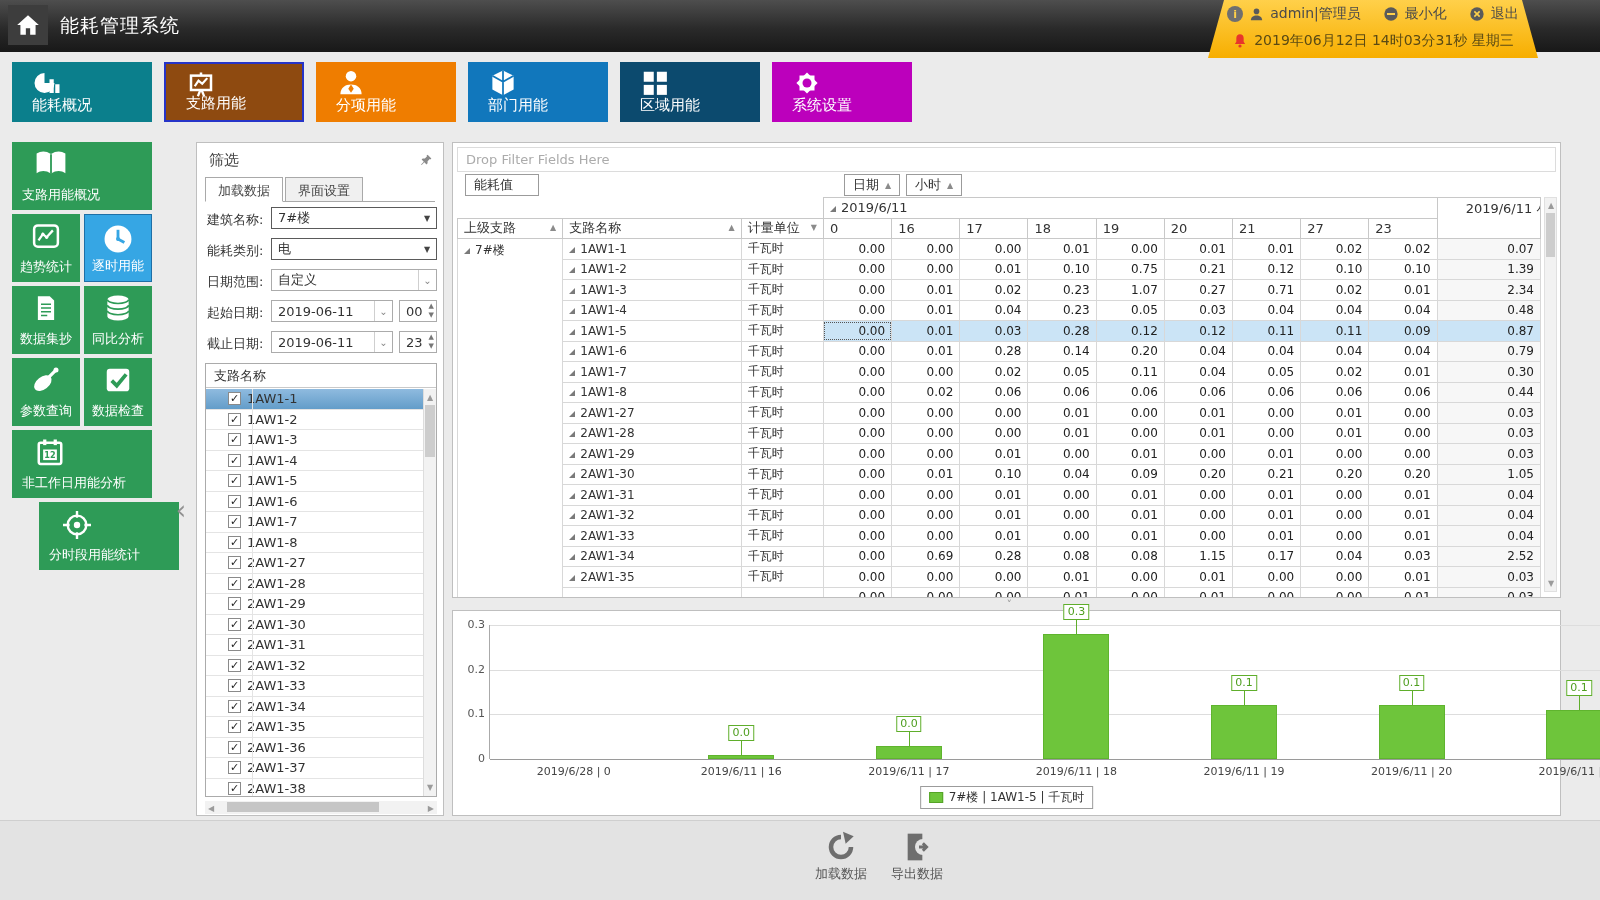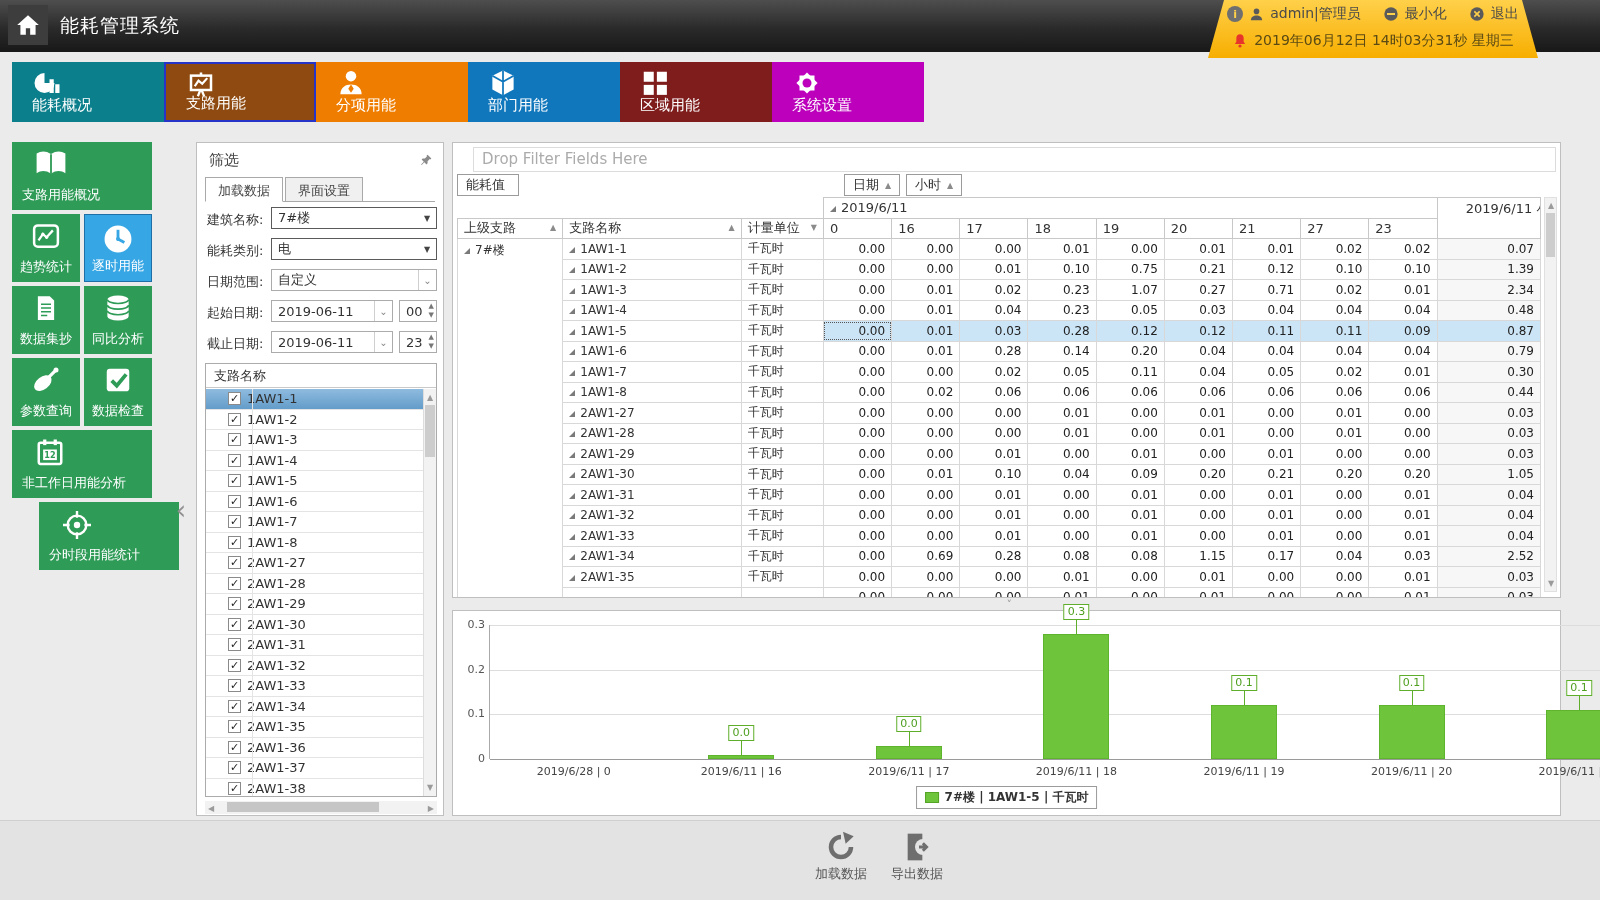--- a/index.html
+++ b/index.html
@@ -13,21 +13,21 @@
   .home-box { position:absolute; left:8px; top:5px; width:40px; height:40px; background:#3D3D3D; display:flex; align-items:center; justify-content:center; }
   .app-title { position:absolute; left:60px; top:13px; font-size:19px; color:#FFF; letter-spacing:1px; }
   .user-badge { position:absolute; right:62px; top:0; width:330px; height:58px;
     background:linear-gradient(#FFD04A,#F7AE00); clip-path:polygon(16px 0, calc(100% - 16px) 0, 100% 100%, 0 100%); }
   .badge-row { display:flex; align-items:center; justify-content:center; gap:6px; height:28px; color:#4A4A4A; font-size:14px; }
   .badge-row.second { color:#5A4A14; height:26px; }
   .circle-ic { width:16px; height:16px; border-radius:50%; background:#6F6F6F; color:#FFD04A; font-size:11px; font-weight:bold; display:inline-flex; align-items:center; justify-content:center; }
   .badge-sep { width:10px; }
 
   
-  .nav-tile { position:absolute; top:62px; width:152px; height:60px; cursor:pointer; }
+  .nav-tile { position:absolute; top:62px; width:140px; height:60px; cursor:pointer; }
   .nav-tile.active { border:2px solid #2634C8; }
   .nav-icon { position:absolute; left:20px; top:6px; }
   .nav-label { position:absolute; left:20px; bottom:7px; color:#FFF; font-size:15px; }
 
   
   .sidebar { position:absolute; left:12px; top:142px; width:152px; height:430px; }
   .side-tile { position:absolute; background:#2E9B57; color:#FFF; cursor:pointer; overflow:hidden; }
   .side-tile.active { background:#36A6E4; border:1px solid #1E6FA6; }
   .side-tile .st-icon { position:absolute; top:7px; }
   .side-tile.full .st-icon { left:22px; }
@@ -68,21 +68,21 @@
   .bl-item.selected { background:linear-gradient(#8FBBDF,#639DC9); }
   .bl-check { width:13px; height:13px; border:1px solid #8A8A8A; background:#FFF; margin:0 6px 0 22px; font-size:11px; line-height:11px; text-align:center; color:#222; }
   .bl-sep { position:absolute; left:46px; top:25px; bottom:0; border-left:1px solid #E4E4E4; }
   .bl-vscroll { position:absolute; right:0; top:25px; bottom:0; width:13px; background:#F2F2F2; border-left:1px solid #DDD; }
   .bl-vscroll .thumb { position:absolute; left:1px; top:16px; width:10px; height:52px; background:#CDCDCD; }
   .fp-hscroll { position:absolute; left:8px; top:658px; width:232px; height:13px; background:#F2F2F2; }
   .fp-hscroll .thumb { position:absolute; left:22px; top:1px; width:152px; height:10px; background:#C6C6C6; }
   .scroll-arrow { position:absolute; color:#9B9B9B; font-size:8px; }
 
   
-  .drop-zone { position:absolute; left:20px; top:4px; right:4px; height:25px; border:1px solid #DCDCDC; color:#ABABAB; font-size:15px; line-height:23px; padding-left:8px; }
+  .drop-zone { position:absolute; left:4px; top:4px; right:4px; height:25px; border:1px solid #DCDCDC; color:#ABABAB; font-size:13px; line-height:23px; padding-left:8px; }
   .pv-btn { position:absolute; top:31px; height:22px; border:1px solid #9B9B9B; background:#FFF; font-size:13px; color:#333; display:flex; align-items:center; padding:0 8px; gap:6px; cursor:pointer; }
   .sort-tri { font-size:8px; color:#8B8B8B; }
   .pivot-table { position:absolute; left:4px; top:54px; border-collapse:collapse; table-layout:fixed; width:1084px; font-size:12px; }
   .pivot-table td { border:1px solid #D8D8D8; height:20.5px; padding:0 6px; overflow:hidden; white-space:nowrap; }
   .pivot-table tr.hA td, .pivot-table tr.hB td { border-color:#C8C8C8; color:#333; font-size:13px; }
   td.nb { border:none !important; }
   td.grp { text-align:left; }
   td.subh { vertical-align:top; padding-top:2px;padding-left:28px; }
   td.colh { color:#333;margin-left:32px; }
   td.colh .sort-tri { float:right; margin-top:4px; }
@@ -100,21 +100,21 @@
 
   
   .chart-plot { position:absolute; left:36px; top:14px; width:1508px; height:134px; border-left:1px solid #AAA; }
   .gridline { position:absolute; left:0; right:0; height:0; border-top:1px solid #DDD; }
   .gridline.zero { border-top:1px solid #9A9A9A; }
   .ytick { position:absolute; width:28px; text-align:right; font-size:11px; color:#555; left:4px; }
   .bar { position:absolute; background:#6EC53B; border:1px solid #5FB42E; }
   .bar-stem { position:absolute; width:1px; background:#5FAE2B; }
   .bar-tag { position:absolute; transform:translateX(-50%); border:1px solid #5FAE2B; background:#FFF; color:#4E9E1F; font-size:11px; padding:0 3px; line-height:14px; }
   .xlabel { position:absolute; top:140px; transform:translateX(-50%); font-size:11px; color:#444; white-space:nowrap; }
-  .chart-legend { position:absolute; left:50%; transform:translateX(-50%); bottom:6px; border:1px solid #9B9B9B; background:#FFF; display:flex; align-items:center; gap:6px; padding:2px 8px; font-size:12px; color:#333;font-weight:bold; }
+  .chart-legend { position:absolute; left:50%; transform:translateX(-50%); bottom:6px; border:1px solid #9B9B9B; background:#FFF; display:flex; align-items:center; gap:6px; padding:2px 8px; font-size:12px; color:#333; }
   .legend-swatch { width:14px; height:11px; background:#6EC53B; border:1px solid #55A327; }
 
   
   .footer-bar { position:absolute; left:0; top:820px; width:1600px; height:80px; background:#E3E3E3; border-top:1px solid #CFCFCF; }
   .foot-btn { position:absolute; top:10px; width:70px; text-align:center; cursor:pointer; color:#555; font-size:13px; }
   .foot-btn .fb-icon { display:flex; justify-content:center; margin-bottom:2px; }
 </style>
 </head>
 <body>
 
@@ -201,21 +201,21 @@
     </div>
     <div class="nav-tile" style="left: 468px; background: rgb(17, 119, 188);">
       <span class="nav-icon">
         <svg width="30" height="30" viewBox="0 0 24 24">
           <path d="M12 2l8.5 4.2v11L12 21.8l-8.5-4.6v-11z" fill="#FFFFFF"></path>
           <path d="M12 2v9m-8.5-4.8L12 11l8.5-4.8M12 11v10.8" stroke="#1177BC" stroke-width="1.4" fill="none"></path>
         </svg>
       </span>
       <div class="nav-label">部门用能</div>
     </div>
-    <div class="nav-tile" style="left: 620px; background: #7f1d1d;">
+    <div class="nav-tile" style="left: 620px; background: #0c4a6e;">
       <span class="nav-icon">
         <svg width="30" height="30" viewBox="0 0 24 24">
           <rect x="3" y="3" width="8" height="8" fill="#FFFFFF"></rect>
           <rect x="13.5" y="3" width="8" height="8" fill="#FFFFFF"></rect>
           <rect x="3" y="13.5" width="8" height="8" fill="#FFFFFF"></rect>
           <rect x="13.5" y="13.5" width="8" height="8" fill="#FFFFFF"></rect>
         </svg>
       </span>
       <div class="nav-label">区域用能</div>
     </div>
@@ -481,21 +481,21 @@
   </div>
   <div class="fp-hscroll">
     <span class="scroll-arrow" style="left:3px; top:3px">◀</span>
     <div class="thumb"></div>
     <span class="scroll-arrow" style="right:3px; top:3px">▶</span>
   </div>
 </div>
 
 <div class="panel table-panel">
   <div class="drop-zone">Drop Filter Fields Here</div>
-  <div class="pv-btn" style="left:4px; width:62px">
+  <div class="pv-btn" style="left:12px; width:74px">
     <span>能耗值</span>
   </div>
   <div class="pv-btn" style="left:391px">
     <span>日期</span>
       <span class="sort-tri">▲</span>
   </div>
   <div class="pv-btn" style="left:453px">
     <span>小时</span>
       <span class="sort-tri">▲</span>
   </div>

